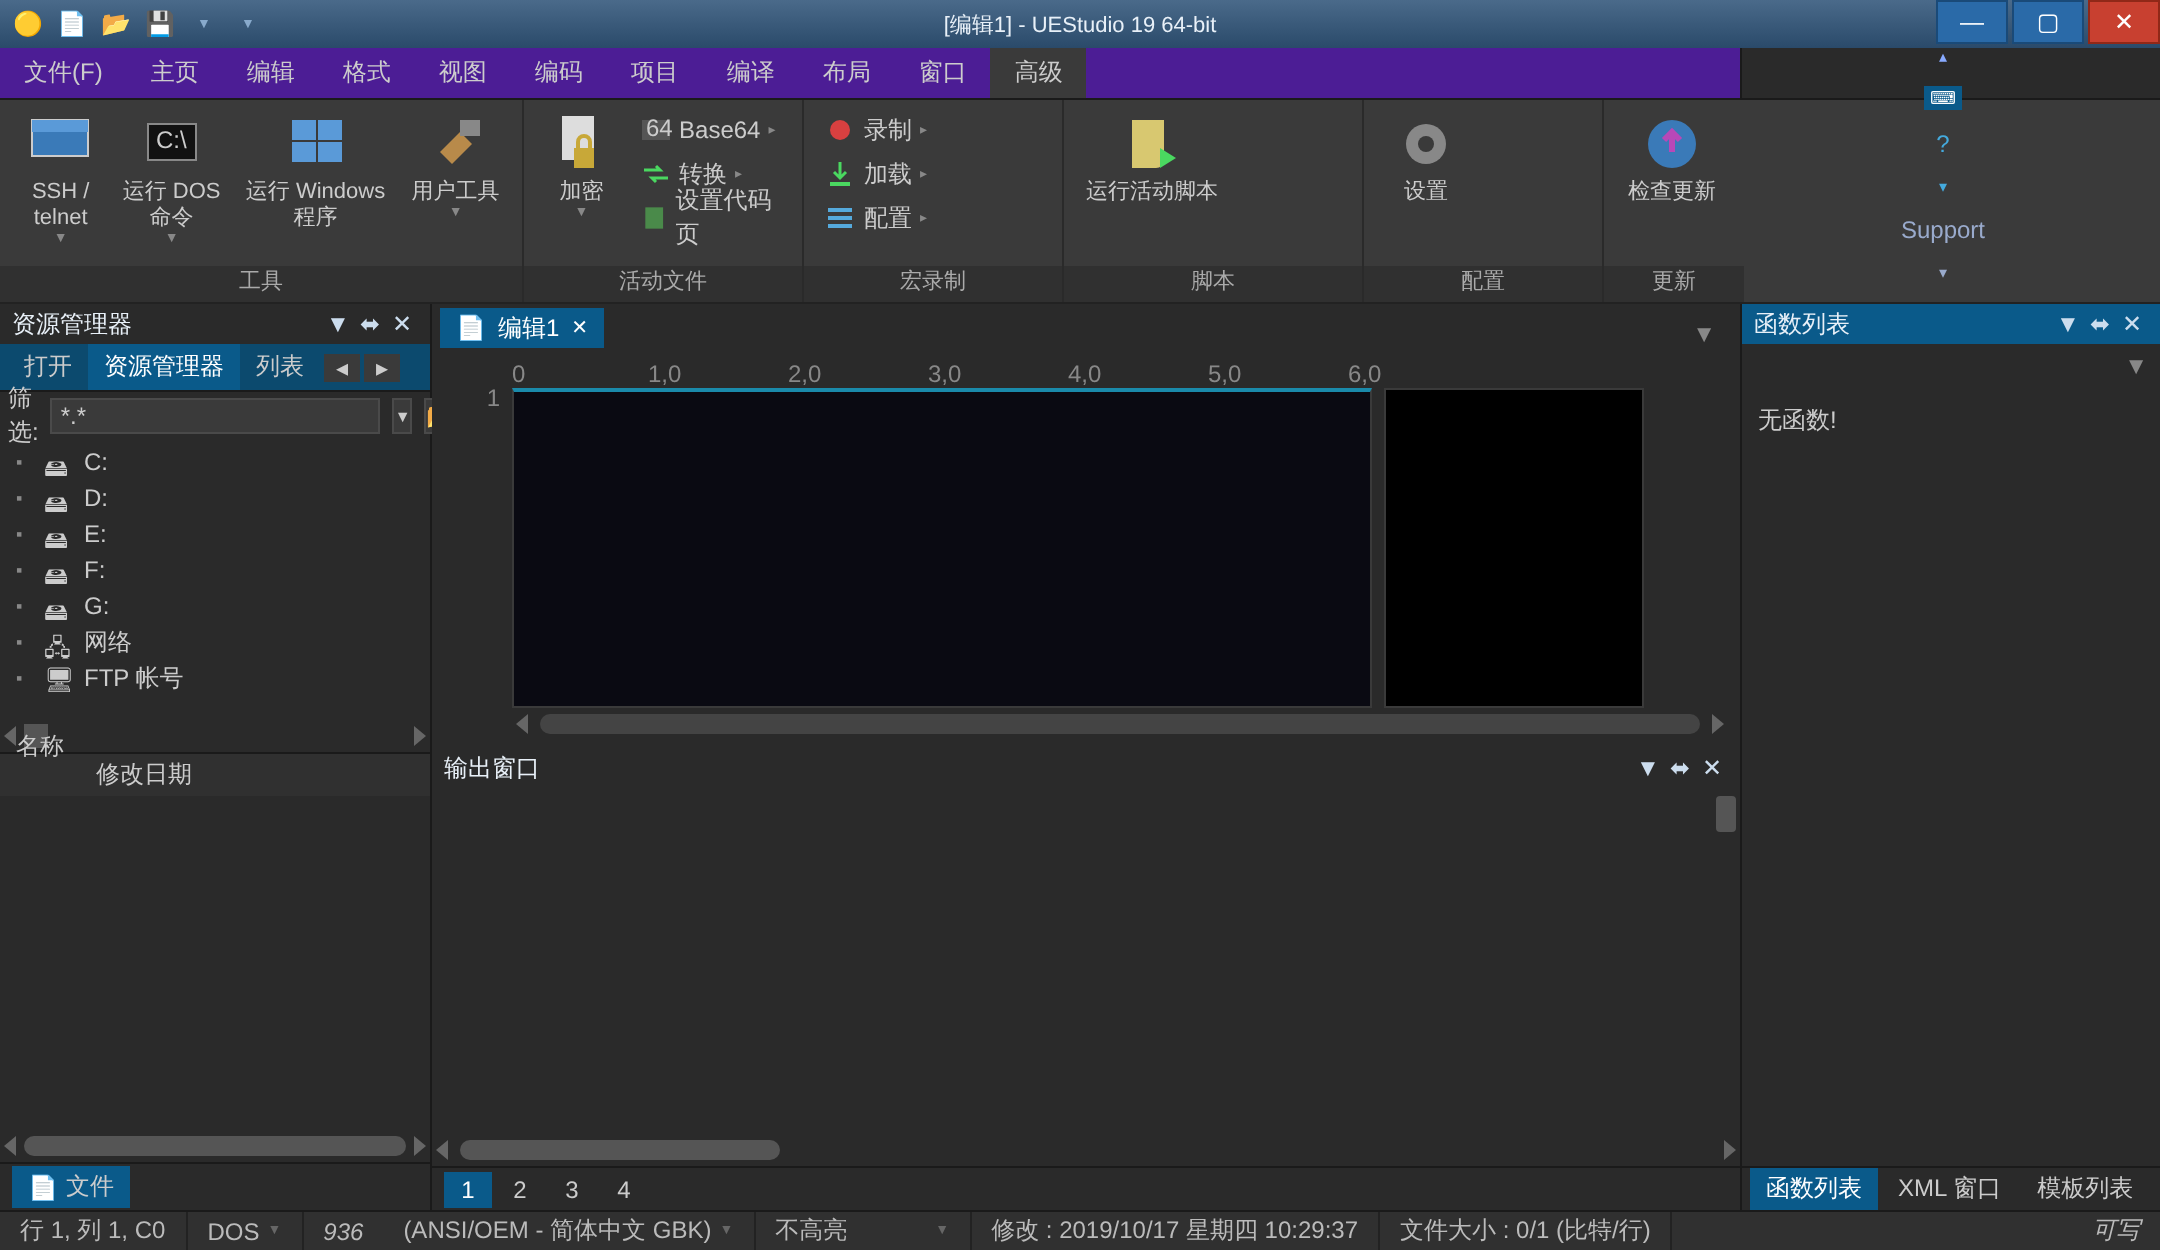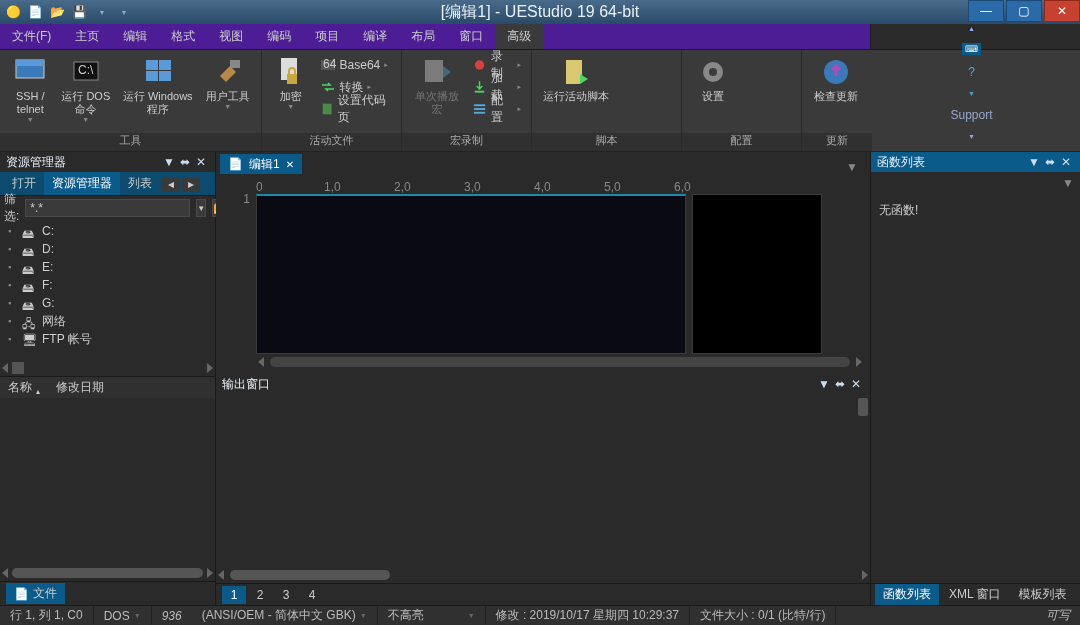--- a/index.html
+++ b/index.html
@@ -2,21 +2,21 @@
 <html><head>
 <meta charset="utf-8">
 <style>
 * { margin:0; padding:0; box-sizing:border-box; font-family:"Microsoft YaHei","Segoe UI",sans-serif; font-size:12px; }
 body { background:#001a2e; width:1080px; height:625px; overflow:hidden; color:#ccc; }
 
 
 .titlebar { height:24px; background:linear-gradient(#4a6a8a,#2a4a6a); display:flex; align-items:center; position:relative; }
 .titlebar .left-icons { display:flex; gap:6px; padding:0 6px; align-items:center; height:100%; }
 .titlebar .left-icons span { width:16px; height:16px; display:inline-flex; align-items:center; justify-content:center; font-size:12px; cursor:pointer; }
-.titlebar .title { position:absolute; left:50%; transform:translateX(-50%); color:#e8f0f8; font-size:16px; }
+.titlebar .title { position:absolute; left:50%; transform:translateX(-50%); color:#e8f0f8; font-size:11px; }
 .titlebar .winbtns { margin-left:auto; display:flex; height:100%; }
 .titlebar .winbtns div { width:36px; height:22px; display:flex; align-items:center; justify-content:center; cursor:pointer; }
 .titlebar .winbtns .min,.titlebar .winbtns .max { background:#2a6aa8; color:#fff; border:1px solid #1a4a78; margin-left:2px; }
 .titlebar .winbtns .close { background:#c84030; color:#fff; border:1px solid #902818; margin-left:2px; }
 
 
 .menubar { height:26px; background:#4c1d95; display:flex; align-items:stretch; border-bottom:1px solid #1a1a1a; }
 .menubar .mi { padding:0 12px; display:flex; align-items:center; color:#ccc; cursor:pointer; }
 .menubar .mi.active { background:#3a3a3a; }
 .menubar .right { margin-left:auto; display:flex; align-items:center; padding-right:8px; gap:10px; color:#8af; }
@@ -61,21 +61,21 @@
 .tree { flex:0 0 auto; padding:2px 4px; height:140px; }
 .tree .node { height:18px; display:flex; align-items:center; gap:4px; color:#ccc; cursor:pointer; padding-left:4px; }
 .tree .node .exp { width:10px; color:#888; font-size:9px; }
 .tree .node .dic { width:16px; height:12px; display:inline-block; }
 .sb-scroll { height:16px; background:#2a2a2a; display:flex; align-items:center; padding:0 2px; }
 .sb-scroll .tr { width:0; height:0; border-top:5px solid transparent; border-bottom:5px solid transparent; }
 .sb-scroll .tr.l { border-right:6px solid #666; }
 .sb-scroll .tr.r { border-left:6px solid #666; margin-left:auto; }
 .sb-scroll .th { flex:0 0 12px; height:12px; background:#555; margin-left:4px; }
 .shdr { height:22px; background:#303030; display:flex; align-items:center; border-top:1px solid #1a1a1a; font-size:12px; }
-.shdr .c { padding:0 8px; display:flex; align-items:flex-end; gap:4px; }
+.shdr .c { padding:0 8px; display:flex; align-items:flex-end; gap:20px;flex-direction:column; }
 .shdr .c .sort{ font-size:8px; }
 .sbody { flex:1; background:#2a2a2a; }
 .sb-bottom { height:24px; background:#2a2a2a; display:flex; align-items:center; padding:0 6px; border-top:1px solid #1a1a1a; }
 .sb-bottom .btn { background:#0a5a8a; padding:2px 8px; display:flex; align-items:center; gap:4px; cursor:pointer; }
 
 
 .edtabs { height:22px; background:#2a2a2a; display:flex; align-items:flex-end; padding:0 4px; }
 .edtab { height:20px; background:#0a5a8a; display:flex; align-items:center; padding:0 8px; gap:6px; color:#fff; cursor:pointer; }
 .edtab .x { cursor:pointer; font-size:10px; }
 .edtabs .dd { margin-left:auto; padding:0 8px; cursor:pointer; color:#888; }
@@ -243,29 +243,20 @@
               </svg></span>
             <span>设置代码页</span>
           </div>
       </div>
     </div>
     <div class="label">活动文件</div>
   </div>
 
   <div class="group" style="width:130px">
     <div class="body">
-      <div class="rbtn dis">
-        <div class="ic">
-            <svg viewBox="0 0 32 32">
-              <rect x="4" y="4" width="18" height="22" fill="#ddd"></rect>
-              <polygon points="22,10 30,16 22,22" fill="#5ad"></polygon>
-            </svg>
-          </div>
-        <div class="lb">单次播放宏</div>
-      </div>
       <div class="vcol">
         <div class="mini">
             <span class="ic2"><svg viewBox="0 0 16 16">
                 <circle cx="8" cy="8" r="5" fill="#d84040"></circle>
               </svg></span>
             <span>录制</span>
             <span style="font-size:7px;color:#888">▸</span>
           </div>
         <div class="mini">
             <span class="ic2"><svg viewBox="0 0 16 16">

